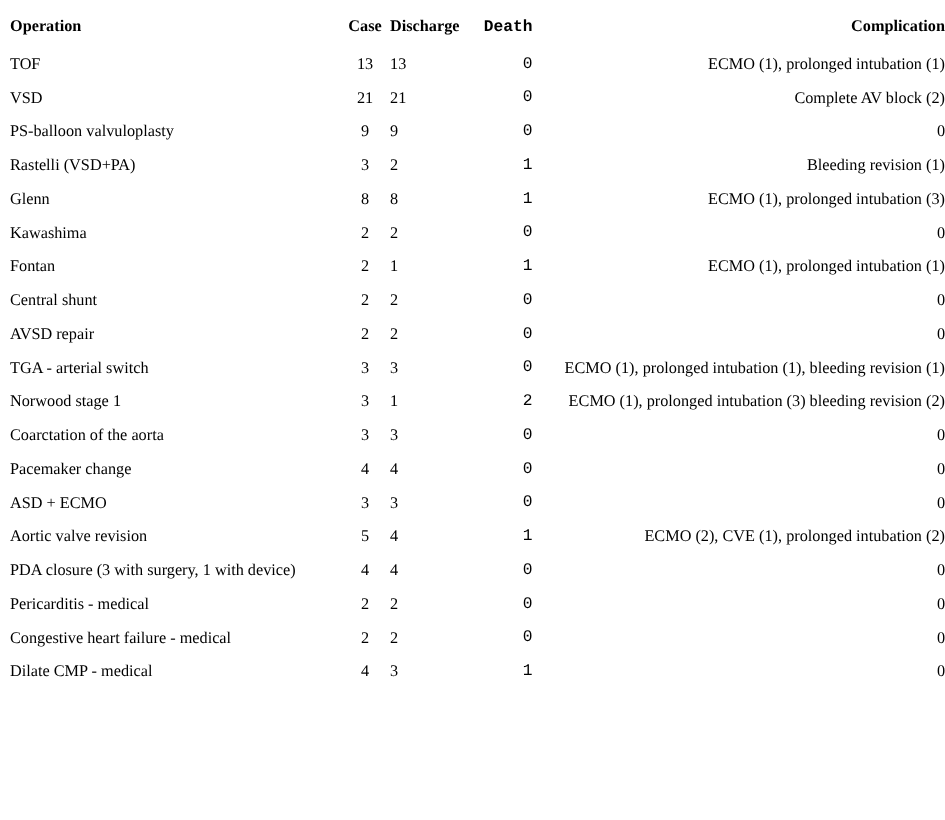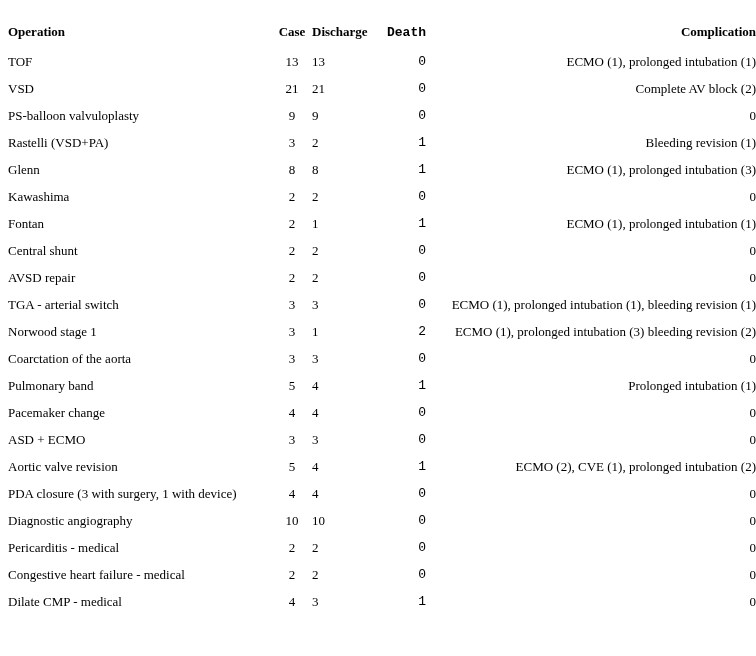--- a/index.html
+++ b/index.html
@@ -11,21 +11,21 @@
     width: 756px;
     height: 656px;
     overflow: hidden;
     font-family: "Liberation Serif", "DejaVu Serif", serif;
     color: #000000;
   }
   table {
     border-collapse: collapse;
     position: absolute;
     left: 0;
-    top: 16px;
+    top: 5px;
     width: 756px;
   }
   th, td {
     font-size: 13px;
     height: 27px;
     padding: 0;
     white-space: nowrap;
     vertical-align: middle;
   }
   th {
@@ -132,27 +132,20 @@
         <td class="c-comp">ECMO (1), prolonged intubation (3) bleeding revision (2)</td>
       </tr>
       <tr>
         <td class="c-op">Coarctation of the aorta</td>
         <td class="c-case">3</td>
         <td class="c-dis">3</td>
         <td class="c-death">0</td>
         <td class="c-comp">0</td>
       </tr>
       <tr>
-        <td class="c-op">Pulmonary band</td>
-        <td class="c-case">5</td>
-        <td class="c-dis">4</td>
-        <td class="c-death">1</td>
-        <td class="c-comp">Prolonged intubation (1)</td>
-      </tr>
-      <tr>
         <td class="c-op">Pacemaker change</td>
         <td class="c-case">4</td>
         <td class="c-dis">4</td>
         <td class="c-death">0</td>
         <td class="c-comp">0</td>
       </tr>
       <tr>
         <td class="c-op">ASD + ECMO</td>
         <td class="c-case">3</td>
         <td class="c-dis">3</td>
@@ -167,27 +160,20 @@
         <td class="c-comp">ECMO (2), CVE (1), prolonged intubation (2)</td>
       </tr>
       <tr>
         <td class="c-op">PDA closure (3 with surgery, 1 with device)</td>
         <td class="c-case">4</td>
         <td class="c-dis">4</td>
         <td class="c-death">0</td>
         <td class="c-comp">0</td>
       </tr>
       <tr>
-        <td class="c-op">Diagnostic angiography</td>
-        <td class="c-case">10</td>
-        <td class="c-dis">10</td>
-        <td class="c-death">0</td>
-        <td class="c-comp">0</td>
-      </tr>
-      <tr>
         <td class="c-op">Pericarditis - medical</td>
         <td class="c-case">2</td>
         <td class="c-dis">2</td>
         <td class="c-death">0</td>
         <td class="c-comp">0</td>
       </tr>
       <tr>
         <td class="c-op">Congestive heart failure - medical</td>
         <td class="c-case">2</td>
         <td class="c-dis">2</td>

